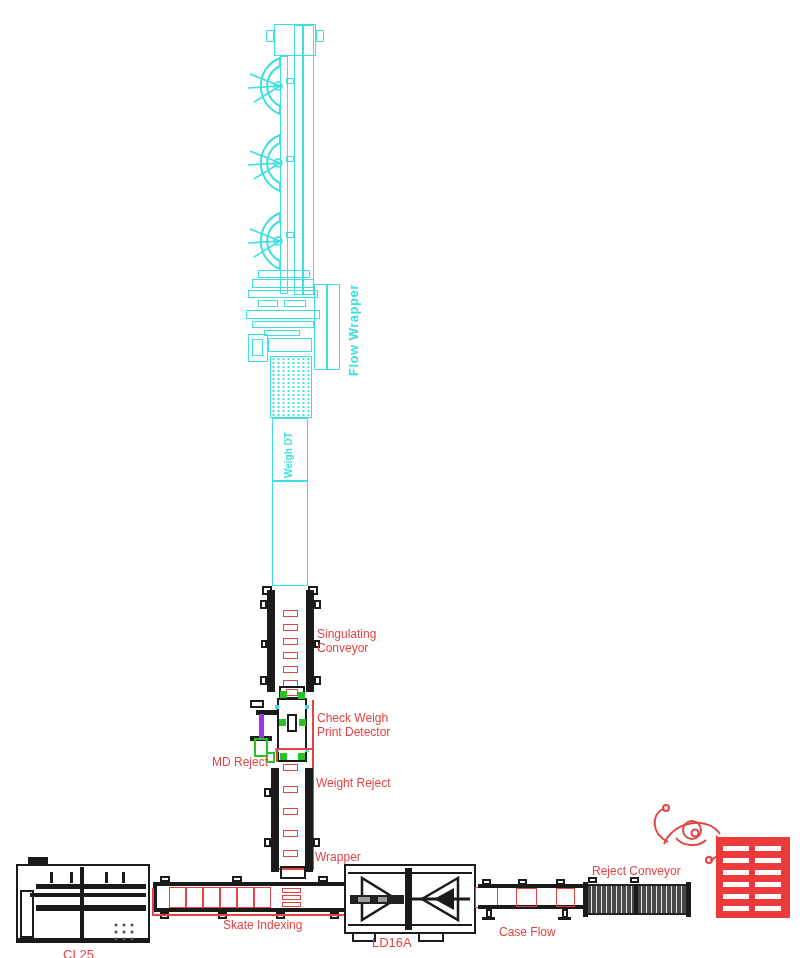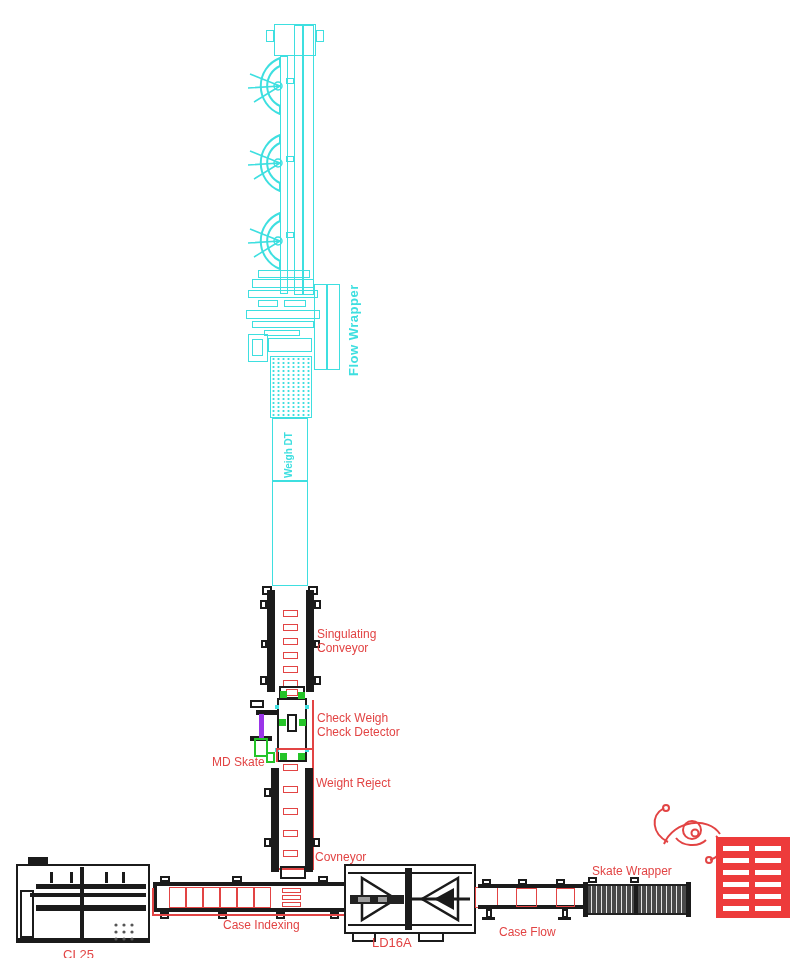--- a/index.html
+++ b/index.html
@@ -118,41 +118,41 @@
   <div class="a" style="left:280px;top:753px;width:7px;height:7px;background:var(--gn);"></div>
   <div class="a" style="left:298px;top:753px;width:7px;height:7px;background:var(--gn);"></div>
   <div class="a cyf" style="left:275px;top:705px;width:4px;height:4px;"></div>
   <div class="a cyf" style="left:305px;top:705px;width:4px;height:4px;"></div>
   <div class="a cyf" style="left:275px;top:748px;width:4px;height:4px;"></div>
   <div class="a cyf" style="left:305px;top:748px;width:4px;height:4px;"></div>
   <div class="a" style="left:254px;top:738px;width:14px;height:19px;border:2px solid var(--gn);"></div>
   <div class="a" style="left:266px;top:752px;width:9px;height:11px;border:2px solid var(--gn);"></div>
   <div class="lbl" style="left:317px;top:711px;">
     <span>Check Weigh</span>
-    <span>Check Detector</span>
+    <span>Print Detector</span>
   </div>
-  <div class="lbl" style="left:212px;top:755px;">MD Skate</div>
+  <div class="lbl" style="left:212px;top:755px;">MD Reject</div>
 
   <div class="a rf" style="left:312px;top:700px;width:1.5px;height:170px;"></div>
   <div class="a rf" style="left:276px;top:748px;width:37px;height:1.5px;"></div>
   <div class="a rf" style="left:276px;top:748px;width:1.5px;height:14px;"></div>
   <div class="a rf" style="left:271px;top:868px;width:42px;height:1.5px;"></div>
   <div class="a kf" style="left:271px;top:768px;width:8px;height:104px;"></div>
   <div class="a kf" style="left:305px;top:768px;width:8px;height:104px;"></div>
   <div class="a ko" style="left:264px;top:788px;width:7px;height:9px;"></div>
   <div class="a ko" style="left:264px;top:838px;width:7px;height:9px;"></div>
   <div class="a ko" style="left:313px;top:838px;width:7px;height:9px;"></div>
   <div class="slug" style="left:283px;top:764px;"></div>
   <div class="slug" style="left:283px;top:786px;"></div>
   <div class="slug" style="left:283px;top:808px;"></div>
   <div class="slug" style="left:283px;top:830px;"></div>
   <div class="slug" style="left:283px;top:850px;"></div>
   <div class="lbl" style="left:316px;top:776px;">Weight Reject</div>
   <div class="a ko" style="left:280px;top:866px;width:26px;height:13px;"></div>
-  <div class="lbl" style="left:315px;top:850px;">Covneyor</div>
+  <div class="lbl" style="left:315px;top:850px;">Wrapper</div>
 
   <div class="a kf" style="left:155px;top:882px;width:190px;height:4px;"></div>
   <div class="a kf" style="left:155px;top:908px;width:190px;height:4px;"></div>
   <div class="a kf" style="left:153px;top:882px;width:4px;height:30px;"></div>
   <div class="a ko" style="left:160px;top:912px;width:9px;height:7px;"></div>
   <div class="a ko" style="left:218px;top:912px;width:9px;height:7px;"></div>
   <div class="a ko" style="left:276px;top:912px;width:9px;height:7px;"></div>
   <div class="a ko" style="left:330px;top:912px;width:9px;height:7px;"></div>
   <div class="a ko" style="left:160px;top:876px;width:10px;height:6px;"></div>
   <div class="a ko" style="left:232px;top:876px;width:10px;height:6px;"></div>
@@ -162,21 +162,21 @@
   <div class="case" style="left:203px;top:887px;width:17px;height:21px;"></div>
   <div class="case" style="left:220px;top:887px;width:17px;height:21px;"></div>
   <div class="case" style="left:237px;top:887px;width:17px;height:21px;"></div>
   <div class="case" style="left:254px;top:887px;width:17px;height:21px;"></div>
   <div class="case" style="left:282px;top:888px;width:19px;height:5px;"></div>
   <div class="case" style="left:282px;top:895px;width:19px;height:5px;"></div>
   <div class="case" style="left:282px;top:902px;width:19px;height:5px;"></div>
   <div class="a rf" style="left:152px;top:914px;width:193px;height:1.5px;"></div>
   <div class="a rf" style="left:152px;top:888px;width:1.5px;height:28px;"></div>
   <div class="a rf" style="left:344px;top:876px;width:1.5px;height:40px;"></div>
-  <div class="lbl" style="left:223px;top:918px;">Case Indexing</div>
+  <div class="lbl" style="left:223px;top:918px;">Skate Indexing</div>
 
   <div class="a" style="left:16px;top:864px;width:134px;height:79px;border:2.5px solid var(--bk);"></div>
   <div class="a kf" style="left:28px;top:857px;width:20px;height:8px;"></div>
   <div class="a ko" style="left:20px;top:890px;width:14px;height:48px;"></div>
   <div class="a kf" style="left:50px;top:872px;width:3px;height:11px;"></div>
   <div class="a kf" style="left:70px;top:872px;width:3px;height:11px;"></div>
   <div class="a kf" style="left:105px;top:872px;width:3px;height:11px;"></div>
   <div class="a kf" style="left:122px;top:872px;width:3px;height:11px;"></div>
   <div class="a kf" style="left:36px;top:884px;width:110px;height:5px;"></div>
   <div class="a kf" style="left:30px;top:893px;width:116px;height:4px;"></div>
@@ -228,21 +228,21 @@
   <div class="case" style="left:516px;top:888px;width:21px;height:19px;"></div>
   <div class="case" style="left:556px;top:888px;width:19px;height:19px;"></div>
   <div class="lbl" style="left:499px;top:925px;">Case Flow</div>
 
   <div class="a skate" style="left:584px;top:884px;width:106px;height:31px;"></div>
   <div class="a kf" style="left:583px;top:882px;width:5px;height:35px;"></div>
   <div class="a kf" style="left:634px;top:884px;width:4px;height:31px;"></div>
   <div class="a kf" style="left:686px;top:882px;width:5px;height:35px;"></div>
   <div class="a ko" style="left:588px;top:877px;width:9px;height:6px;"></div>
   <div class="a ko" style="left:630px;top:877px;width:9px;height:6px;"></div>
-  <div class="lbl" style="left:592px;top:864px;">Skate Wrapper</div>
+  <div class="lbl" style="left:592px;top:864px;">Reject Conveyor</div>
 
   <svg class="a" style="left:646px;top:800px;" width="80" height="66" viewBox="0 0 80 66">
     <g fill="none" stroke="#E24444" stroke-width="2">
       <circle cx="46" cy="30" r="9"></circle>
       <circle cx="49" cy="33" r="3.5"></circle>
       <path d="M18,44 C28,20 62,16 74,34"></path>
       <path d="M22,42 C6,34 4,16 18,8"></path>
       <circle cx="20" cy="8" r="3"></circle>
       <path d="M70,36 C80,44 76,56 64,60"></path>
       <circle cx="63" cy="60" r="3"></circle>

